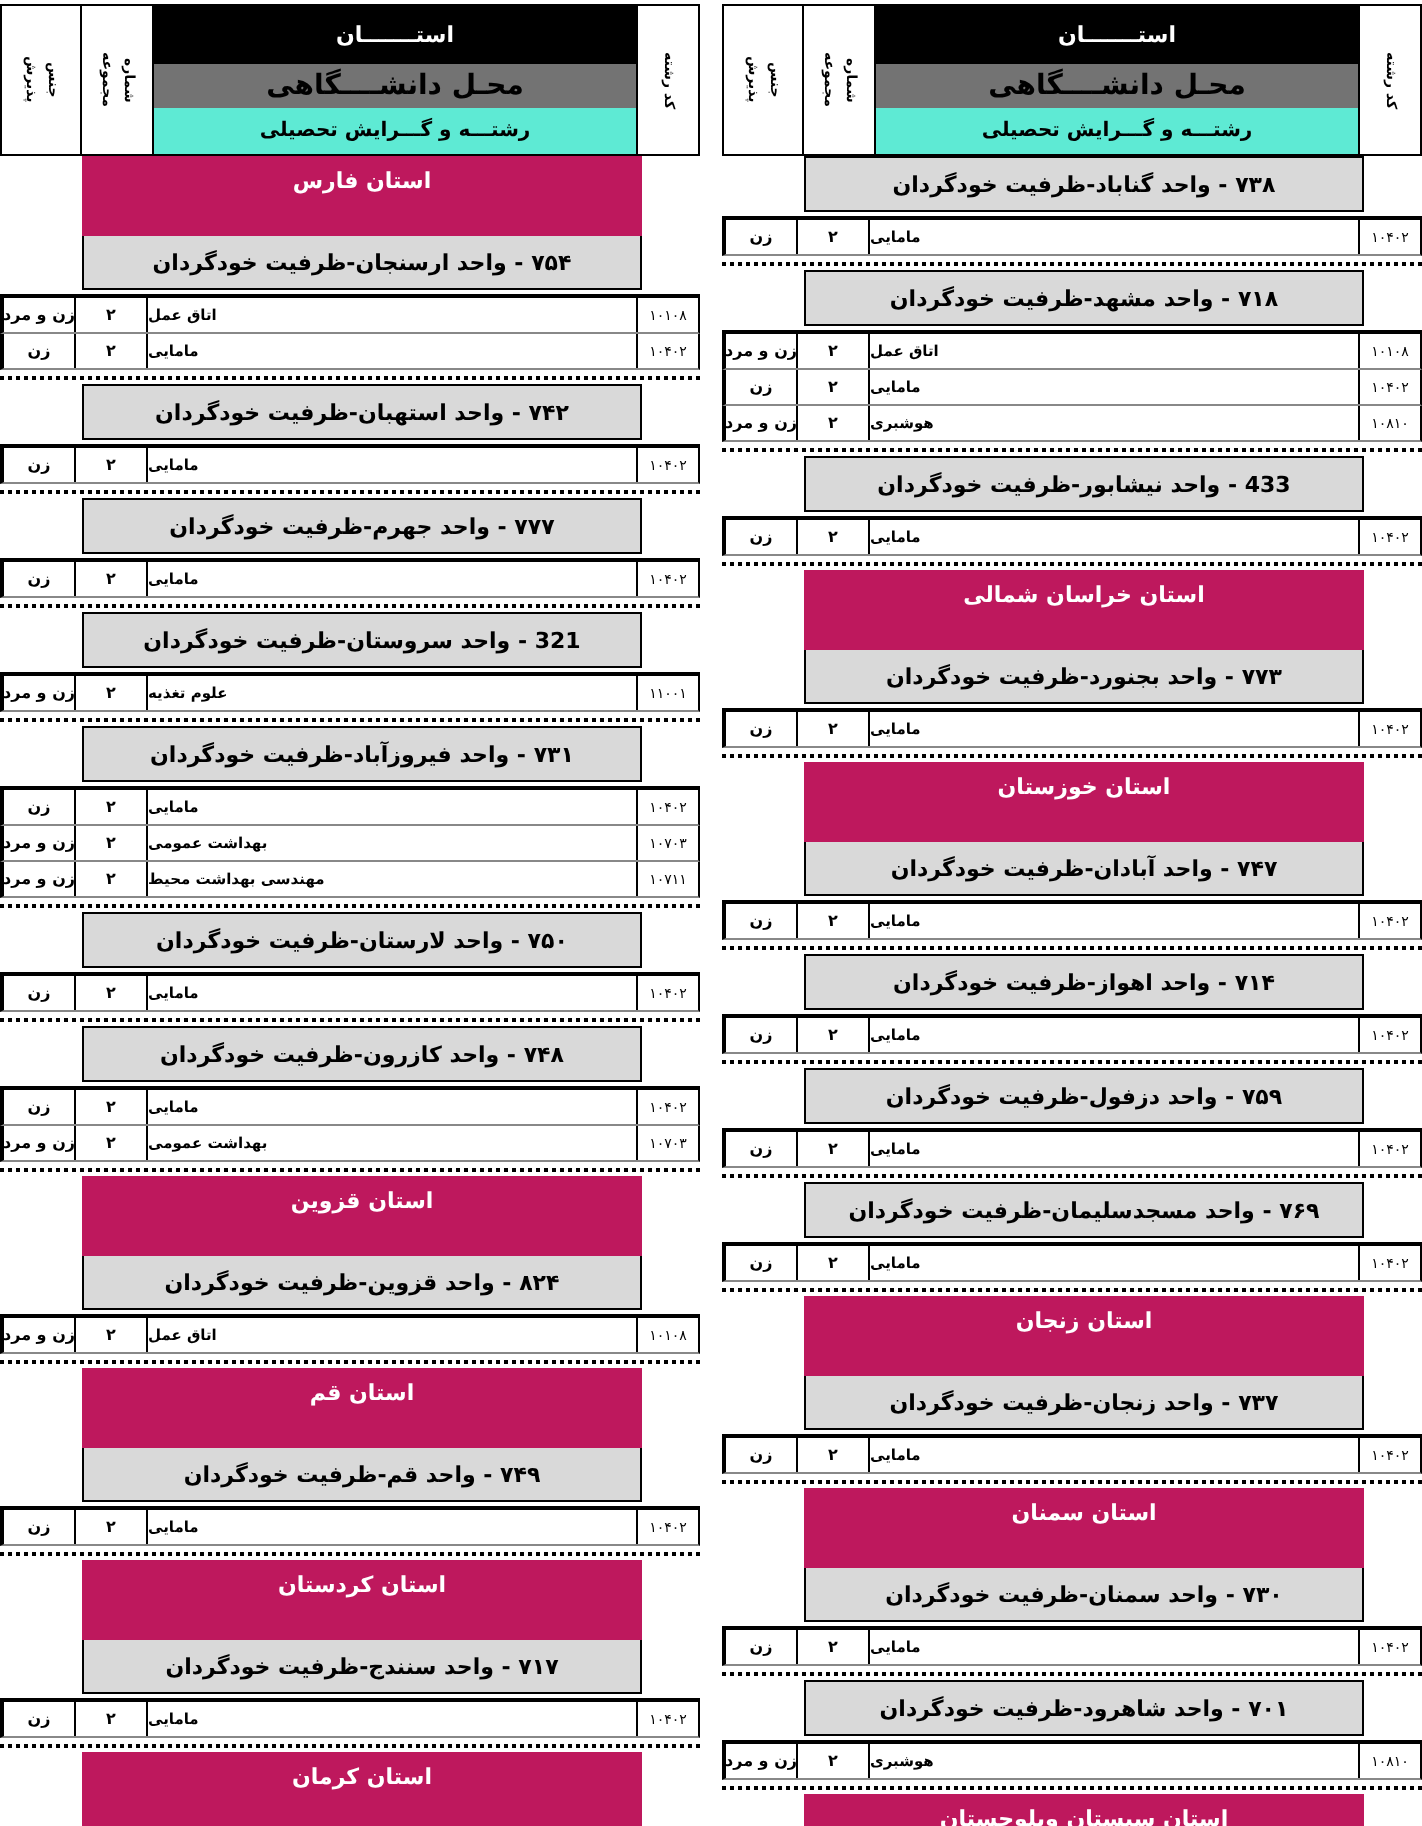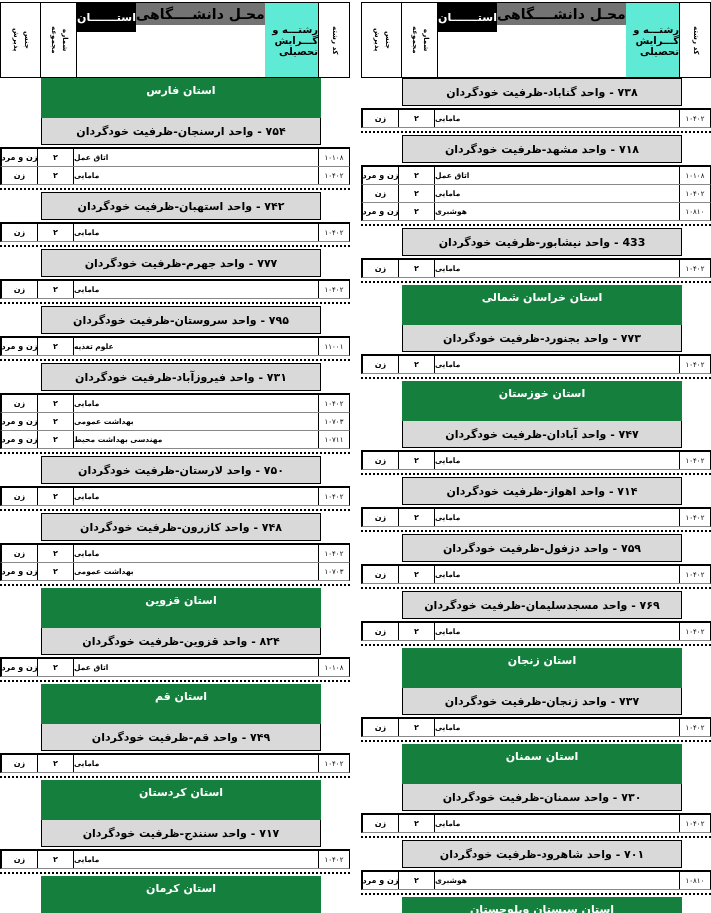--- a/index.html
+++ b/index.html
@@ -7,29 +7,29 @@
   body { position: relative; font-family: "DejaVu Sans", sans-serif; color: #000; }
 
   .col { position: absolute; top: 2px; width: 350px; direction: ltr; }
   #col-left { left: 0; }
   #col-right { left: 361px; }
 
   
   .hdr { position: relative; height: 76px; border: 1.5px solid #000; display: flex; }
   .hdr .h-sex { width: 40px; border-right: 1.5px solid #000; display: flex; align-items: center; justify-content: center; gap: 4px; }
   .hdr .h-num { width: 36px; border-right: 1.5px solid #000; display: flex; align-items: center; justify-content: center; gap: 4px; }
-  .hdr .h-main { flex: 1; display: flex; flex-direction: row; border-right: 1.5px solid #000; }
+  .hdr .h-main { flex: 1; display: flex; flex-direction: column; border-right: 1.5px solid #000; }
   .hdr .h-code { width: 30px; display: flex; align-items: center; justify-content: center; }
   .vtxt { writing-mode: vertical-rl; font-size: 7px; font-weight: bold; line-height: 1; direction: rtl; }
   .h-ostan { height: 29px; background: #000; color: #fff; font-weight: bold; font-size: 11px; display: flex; align-items: center; justify-content: center; letter-spacing: 3px; direction: rtl; }
   .h-mahal { height: 22px; background: #737373; font-weight: bold; font-size: 14px; display: flex; align-items: center; justify-content: center; direction: rtl; letter-spacing: 1px; }
   .h-reshte { flex: 1; background: #5eead4; font-weight: bold; font-size: 10px; display: flex; align-items: center; justify-content: center; direction: rtl; letter-spacing: 1px; }
 
   
-  .prov { margin-left: 41px; width: 280px; height: 40px; background: #15803d; color: #fff; font-weight: bold; font-size: 11px; display: flex; justify-content: center; padding-top: 6px; direction: rtl; }
+  .prov { margin-left: 41px; width: 280px; height: 40px; background: #be185d; color: #fff; font-weight: bold; font-size: 11px; display: flex; justify-content: center; padding-top: 6px; direction: rtl; }
   .unit { margin-left: 41px; width: 280px; height: 27px; background: #d9d9d9; border: 1.5px solid #000; border-top: none; font-weight: bold; font-size: 11px; display: flex; align-items: center; justify-content: center; direction: rtl; }
   .unit.standalone { border-top: 1.5px solid #000; height: 28px; }
 
   .row { display: flex; height: 18px; border-left: 2px solid #000; border-right: 1px solid #000; border-bottom: 1px solid #888; margin-top: 0; font-size: 8px; font-weight: bold; }
   .rows { border-top: 2px solid #000; margin-top: 2px; }
   .row .c-sex { width: 36px; border-right: 1px solid #000; display: flex; align-items: center; justify-content: center; direction: rtl; white-space: nowrap; font-size: 8px; }
   .row .c-num { width: 36px; border-right: 1px solid #000; display: flex; align-items: center; justify-content: center; }
   .row .c-name { flex: 1; border-right: 1px solid #000; display: flex; align-items: center; justify-content: flex-end; padding-right: 3px; direction: rtl; font-size: 7.5px; text-align: center; }
   .row .c-code { width: 30px; display: flex; align-items: center; justify-content: center; font-size: 7px; font-weight: normal; }
   .sep { height: 5px; border-bottom: 2px dotted #000; margin-bottom: 2px; }
@@ -94,21 +94,21 @@
           <div class="row">
             <div class="c-sex">زن</div>
             <div class="c-num">۲</div>
             <div class="c-name">مامایی</div>
             <div class="c-code">۱۰۴۰۲</div>
           </div>
         </div>
         <div class="sep"></div>
       </div>
       <div>
-        <div class="unit standalone">۷۹۵ - واحد سروستان-ظرفیت خودگردان</div>
+        <div class="unit standalone">321 - واحد سروستان-ظرفیت خودگردان</div>
         <div class="rows">
           <div class="row">
             <div class="c-sex">زن و مرد</div>
             <div class="c-num">۲</div>
             <div class="c-name">علوم تغذیه</div>
             <div class="c-code">۱۱۰۰۱</div>
           </div>
         </div>
         <div class="sep"></div>
       </div>

